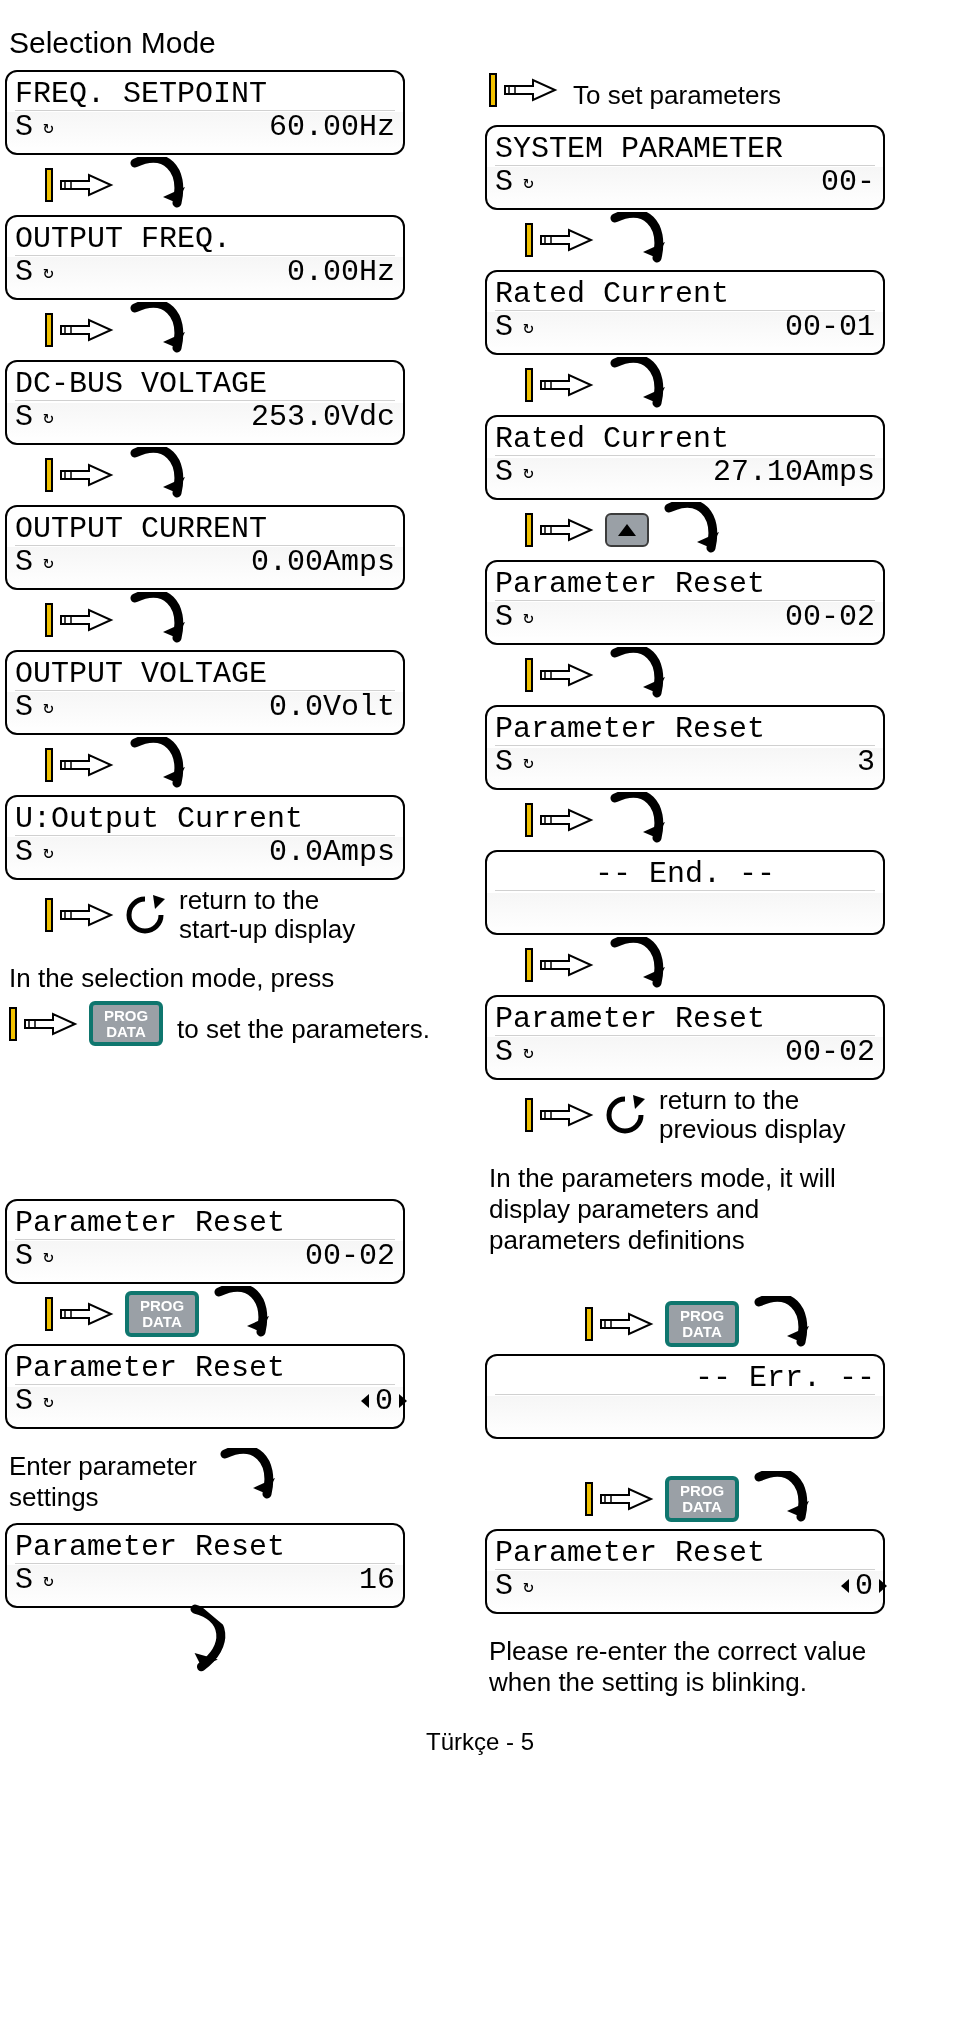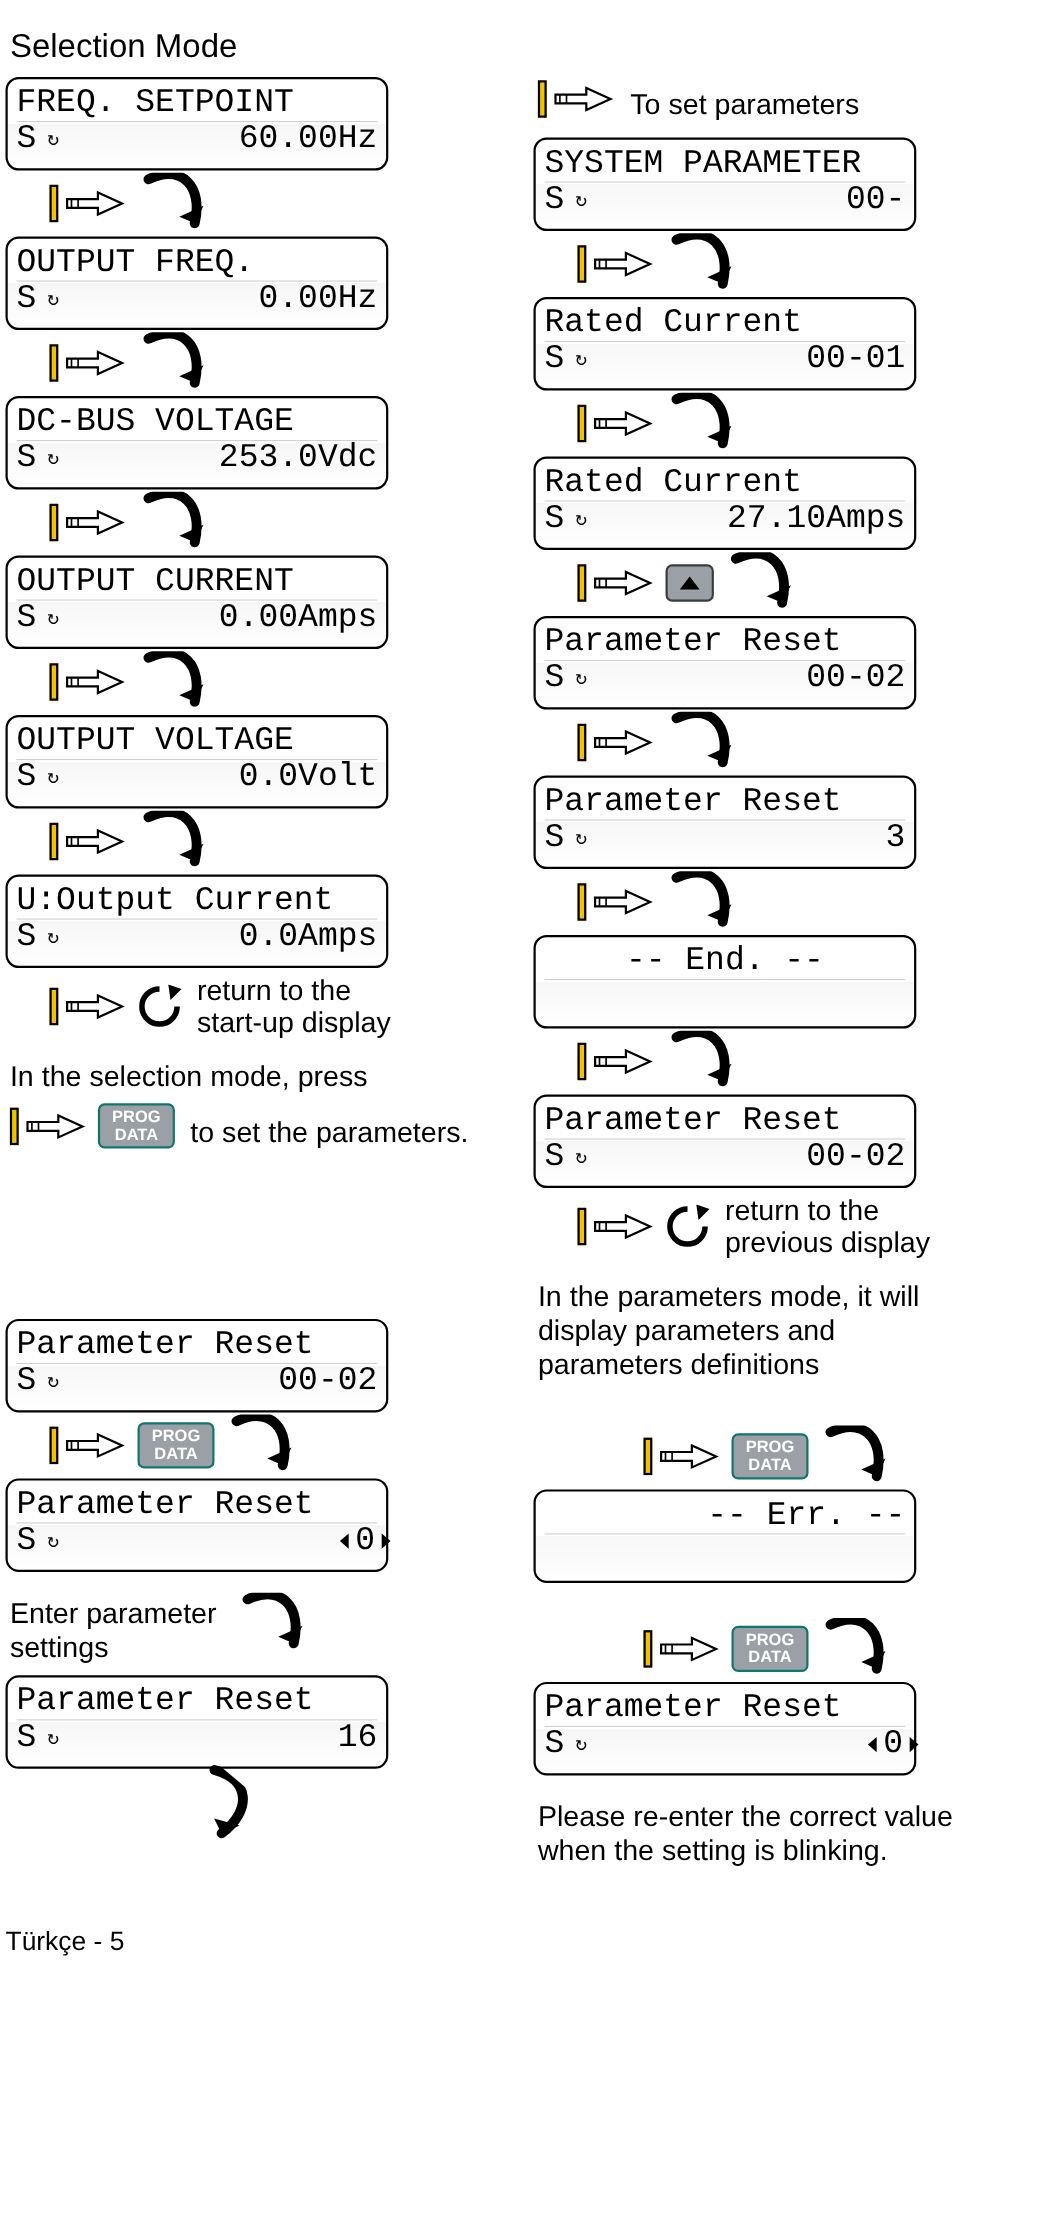--- a/index.html
+++ b/index.html
@@ -13,21 +13,21 @@
   .row { display: flex; align-items: flex-start; }
   .col { display: flex; flex-direction: column; }
   .left-col { width: 460px; }
   .right-col { width: 460px; margin-left: 20px; }
 
   .lcd {
     border: 2.5px solid #000;
     border-radius: 12px;
     padding: 6px 8px 10px 8px;
     margin: 6px 0;
-    width: 348px;
+    width: 400px;
     box-sizing: border-box;
     font-family: "Courier New", monospace;
     font-size: 30px;
     line-height: 1.0;
     background: linear-gradient(#fff 0, #fff 50%, #f6f6f6 50%, #fff 100%);
     position: relative;
   }
   .lcd-line { display:flex; align-items:center; border-bottom: 1px solid #d0d0d0; height: 32px; }
   .lcd-line:last-child { border-bottom: none; }
   .lcd-flex { display:flex; justify-content:space-between; align-items:center; width:100%; }
@@ -48,21 +48,21 @@
   }
   .hand .yellow {
     width: 8px; height: 34px; background: #f2c200; border: 2px solid #000; box-sizing: border-box;
   }
   .hand svg { display:block; }
 
   .prog {
     display:inline-block;
     background: #9aa0a6;
     color: #fff;
-    border: 2px solid #0f766e;
+    border: 4px solid #0f766e;
     border-radius: 6px;
     font-size: 15px;
     font-weight: bold;
     text-align: center;
     padding: 3px 6px;
     line-height: 1.05;
     min-width: 54px;
   }
 
   .up-btn {
@@ -108,21 +108,21 @@
     position:absolute;
     top: 50%;
     width: 0; height: 0;
     border-top: 7px solid transparent;
     border-bottom: 7px solid transparent;
   }
   .blink::before { left:-12px; border-right: 8px solid #000; transform: translateY(-50%);}
   .blink::after  { right:-12px; border-left: 8px solid #000; transform: translateY(-50%);}
   .blink span { padding: 0 2px; }
 
-  .page-num { font-size: 24px; margin-top: 50px;}
+  .page-num { text-align:center; font-size: 24px; margin-top: 26px;}
 </style>
 </head>
 <body>
 
 <svg width="0" height="0" style="position:absolute">
   <defs>
     <g id="hand-path">
       <path d="M2 14 L30 14 L30 8 L52 18 L30 28 L30 22 L2 22 Z" fill="#fff" stroke="#000" stroke-width="2"></path>
       <path d="M6 14 L6 22" stroke="#000" stroke-width="1.5"></path>
       <path d="M12 14 L12 22" stroke="#000" stroke-width="1.5"></path>

